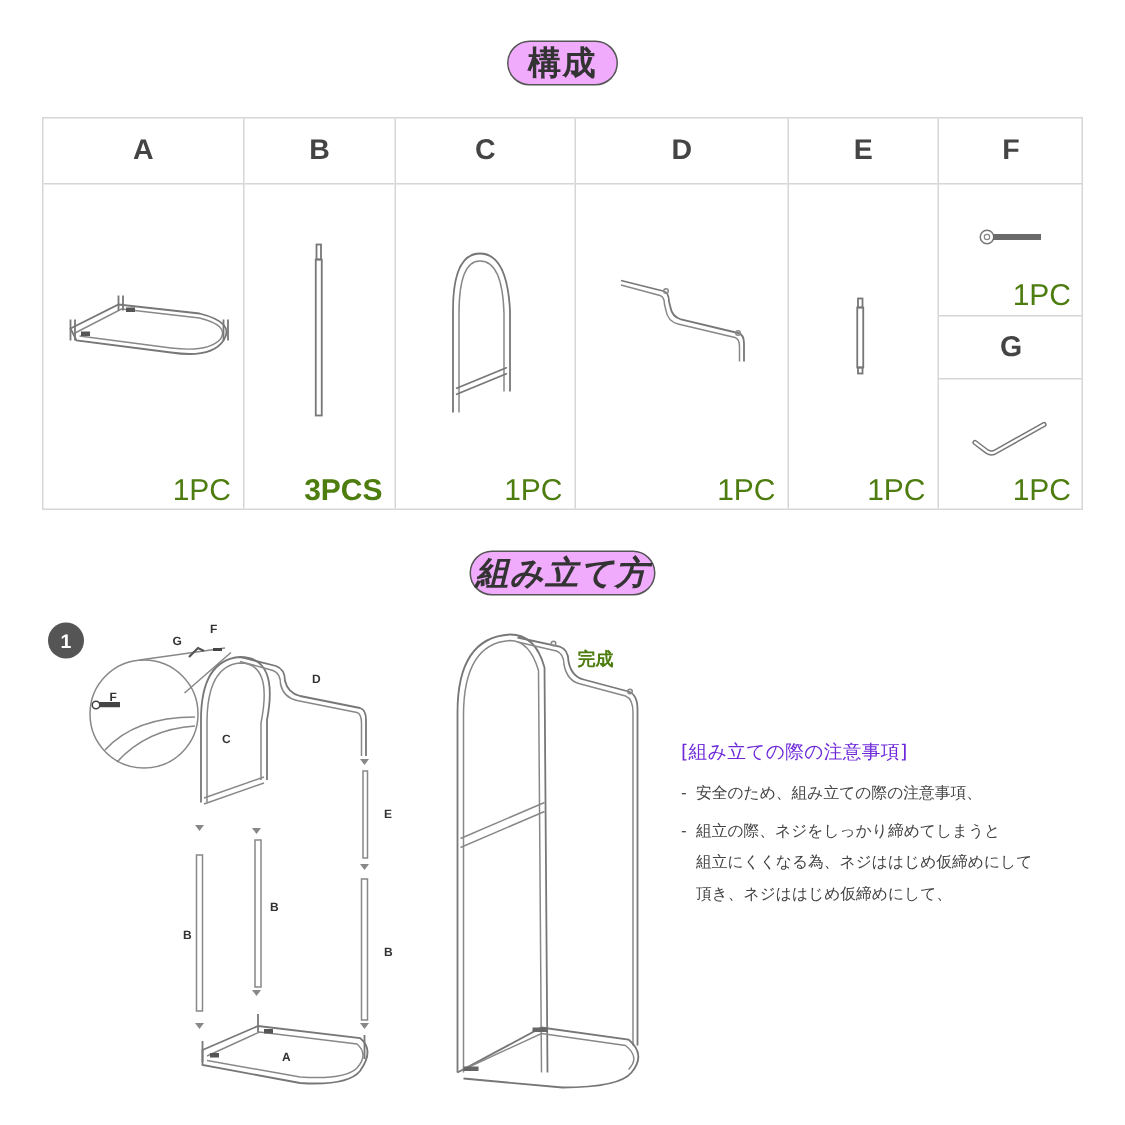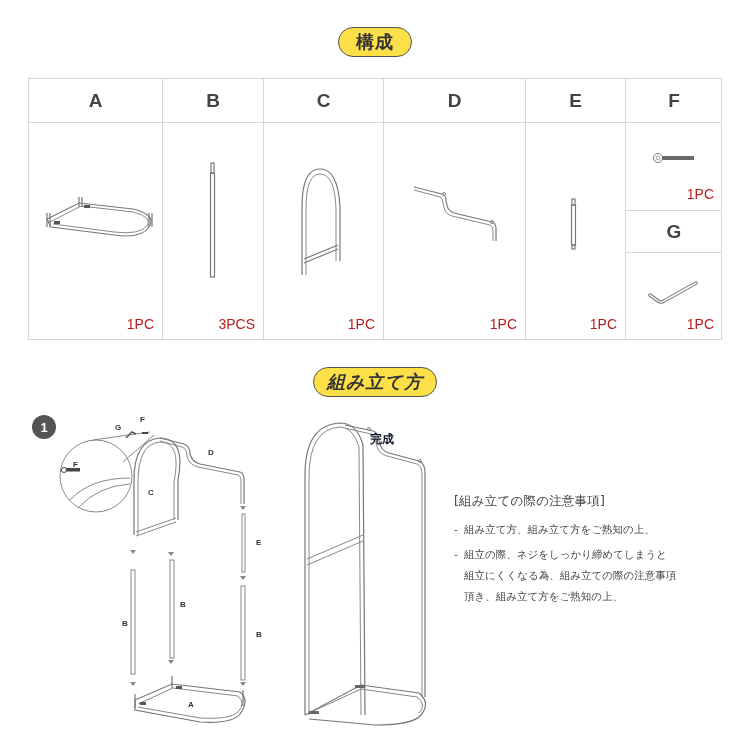--- a/index.html
+++ b/index.html
@@ -2,40 +2,40 @@
 <html><head>
 <meta charset="utf-8">
 <style>
   * { box-sizing: border-box; margin: 0; padding: 0; }
   html, body { width: 750px; height: 750px; background: #ffffff; overflow: hidden; }
   body { position: relative; font-family: "DejaVu Sans", "Liberation Sans", sans-serif; color: #3a3a3a; }
 
   .pill {
     position: absolute; height: 30px; border: 1.5px solid #555; border-radius: 16px;
     display: flex; align-items: center; justify-content: center;
-    font-size: 18px; font-weight: bold; color: #333; background: #fde047; letter-spacing: 1px;
+    font-size: 22px; font-weight: bold; color: #333; background: #f0abfc; letter-spacing: 1px;
   }
   .pill.p1 { left: 338px; top: 27px; width: 74px; }
   .pill.p2 { left: 313px; top: 367px; width: 124px; font-style: italic; }
 
   .tbl { position: absolute; left: 28px; top: 78px; width: 694px; height: 262px; border: 1px solid #d6d6d6; }
   .cell { position: absolute; border-right: 1px solid #d6d6d6; }
   .hdr { position: absolute; display: flex; align-items: center; justify-content: center;
     font-family: "Liberation Sans", sans-serif; font-weight: bold; font-size: 19px; color: #444;
     border-bottom: 1px solid #d6d6d6; }
-  .qty { position: absolute; font-family: "Liberation Sans", sans-serif; font-size: 14px; color: #b91c1c; }
+  .qty { position: absolute; font-family: "Liberation Sans", sans-serif; font-size: 20px; color: #4d7c0f; }
 
   .step-num { position: absolute; left: 32px; top: 415px; width: 24px; height: 24px; border-radius: 50%;
     background: #555; color: #fff; font-family: "Liberation Sans", sans-serif; font-weight: bold; font-size: 13px;
     display: flex; align-items: center; justify-content: center; }
   .lbl { position: absolute; font-family: "Liberation Sans", sans-serif; font-weight: bold; font-size: 8px; color: #333; }
-  .done { position: absolute; left: 370px; top: 431px; font-size: 12px; font-weight: bold; color: #0f172a; }
+  .done { position: absolute; left: 385px; top: 431px; font-size: 12px; font-weight: bold; color: #4d7c0f; }
 
   .notes { position: absolute; left: 454px; top: 493px; width: 290px; }
-  .notes h3 { font-size: 12.5px; font-weight: normal; color: #404040; margin-bottom: 9px; letter-spacing: 0.2px; }
+  .notes h3 { font-size: 12.5px; font-weight: normal; color: #6d28d9; margin-bottom: 9px; letter-spacing: 0.2px; }
   .notes .item { position: relative; padding-left: 10px; font-size: 10.5px; line-height: 21px; color: #444; margin-bottom: 4px; }
   .notes .item .dash { position: absolute; left: 0; top: 0; }
   .notes .line { display: block; white-space: nowrap; }
   svg .t { fill: none; stroke: #777; stroke-width: 1.2; }
   svg .t2 { fill: none; stroke: #888; stroke-width: 1; }
 </style>
 </head>
 <body>
 
 <div class="pill p1">構成</div>
@@ -58,21 +58,21 @@
     </svg>
     <div class="qty" style="right:8px;top:237px;">1PC</div>
   </div>
 
   <div class="cell" style="left:134px;top:0;width:101px;height:260px;">
     <div class="hdr" style="left:0;top:0;width:100px;height:44px;">B</div>
     <svg width="100" height="216" style="position:absolute;left:0;top:44px;">
       <rect class="t" x="48" y="40" width="3" height="10"></rect>
       <rect class="t" x="47.5" y="50" width="4" height="104"></rect>
     </svg>
-    <div class="qty" style="right:8px;top:237px;">3PCS</div>
+    <div class="qty" style="right:8px;top:237px;font-weight:bold;">3PCS</div>
   </div>
 
   <div class="cell" style="left:235px;top:0;width:120px;height:260px;">
     <div class="hdr" style="left:0;top:0;width:119px;height:44px;">C</div>
     <svg width="120" height="216" style="position:absolute;left:0;top:44px;">
       <path class="t" d="M38 152 L38 84 Q38 46 56 46 Q74 46 76 84 L76 138"></path>
       <path class="t2" d="M42 152 L42 86 Q42 51 56 51 Q71 51 72 86 L72 138"></path>
       <line class="t" x1="40" y1="136" x2="74" y2="122"></line>
         <line class="t" x1="40" y1="140" x2="74" y2="126"></line>
     </svg>
@@ -191,21 +191,21 @@
     <rect x="60" y="270" width="10" height="3" fill="#666"></rect>
   <circle class="t2" cx="74" cy="14" r="1.5"></circle>
     <circle class="t2" cx="125" cy="46" r="1.5"></circle>
 </svg>
 <div class="done">完成</div>
 
 <div class="notes">
   <h3>[組み立ての際の注意事項]</h3>
   <div class="item">
     <span class="dash">-</span>
-    <span class="line">組み立て方、組み立て方をご熟知の上、</span>
+    <span class="line">安全のため、組み立ての際の注意事項、</span>
   </div>
   <div class="item">
     <span class="dash">-</span>
     <span class="line">組立の際、ネジをしっかり締めてしまうと</span>
-    <span class="line">組立にくくなる為、組み立ての際の注意事項</span>
-    <span class="line">頂き、組み立て方をご熟知の上、</span>
+    <span class="line">組立にくくなる為、ネジははじめ仮締めにして</span>
+    <span class="line">頂き、ネジははじめ仮締めにして、</span>
   </div>
 </div>
 
 </body></html>

